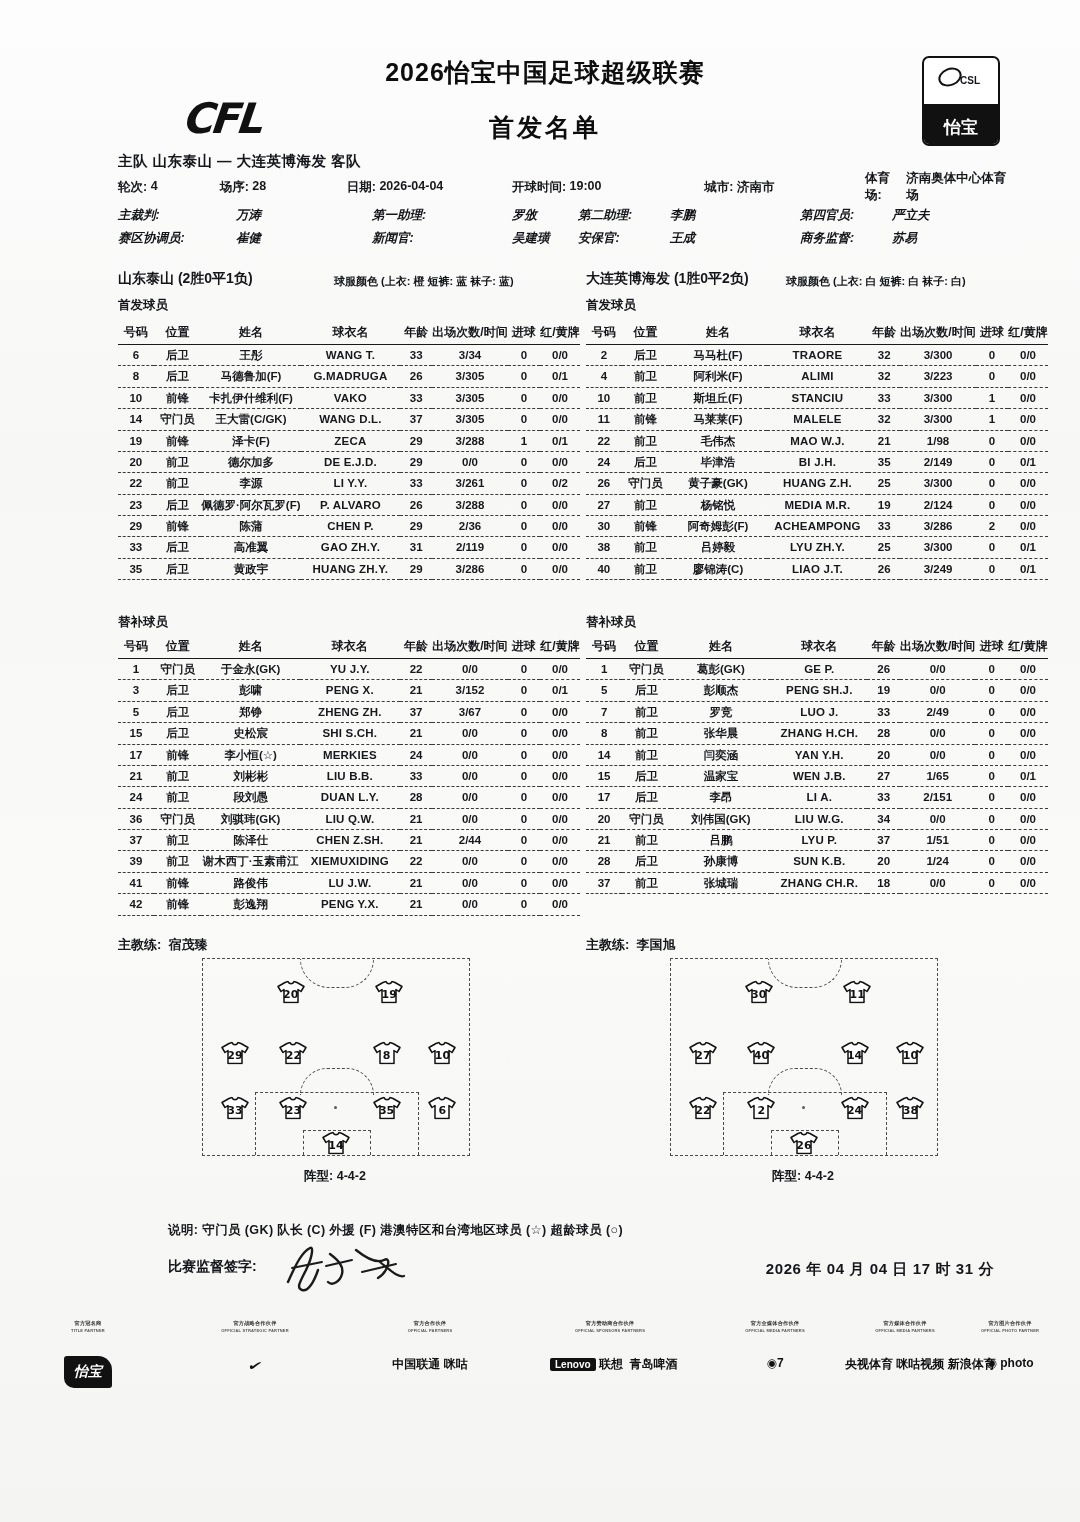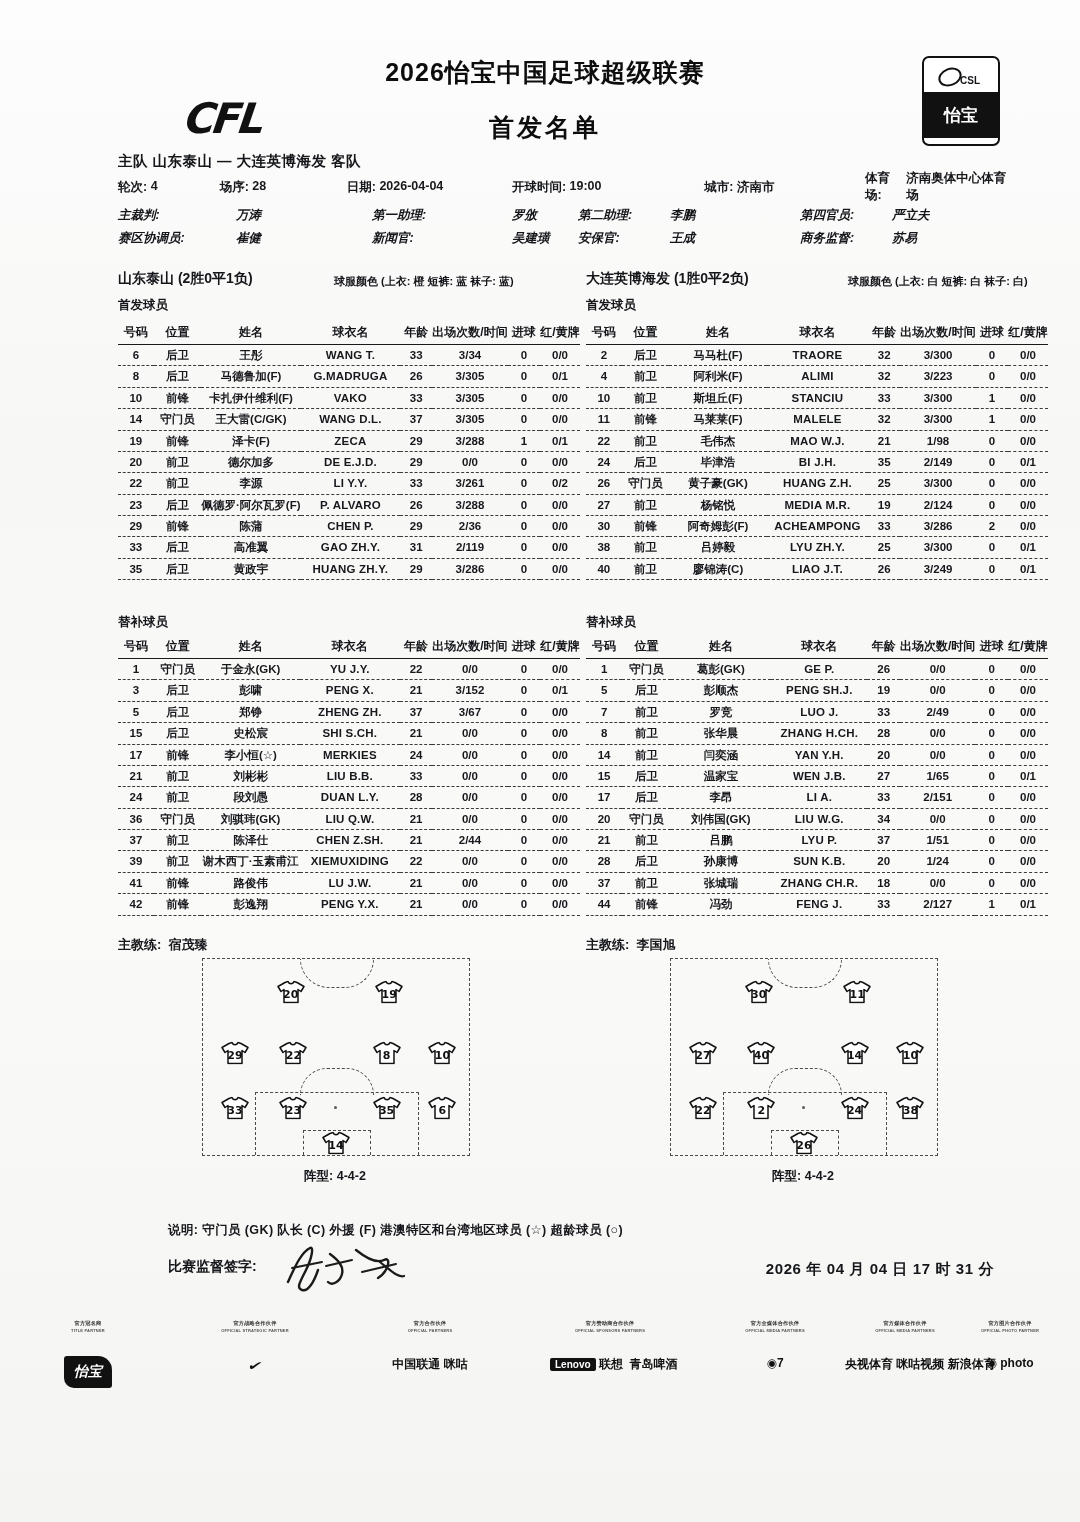--- a/index.html
+++ b/index.html
@@ -31,21 +31,21 @@
   }
   .title-wrap{position:absolute; left:330px; top:22px; width:430px; text-align:center;}
   .title1{font-size:25px; font-weight:bold; letter-spacing:1px; color:#0d0d0d;}
   .title2{font-size:25px; font-weight:bold; letter-spacing:3px; margin-top:22px; color:#0d0d0d;}
 
   .csl-badge{
     position:absolute; left:922px; top:22px; width:74px; height:86px;
     border:2px solid #111; border-radius:7px; background:#fff;
     overflow:hidden;
   }
-  .csl-badge .top{height:34px; position:relative;}
+  .csl-badge .top{height:46px; position:relative;}
   .csl-badge .oval{
     position:absolute; left:14px; top:10px; width:20px; height:14px;
     border:2px solid #111; border-radius:50%; transform:rotate(-22deg);
   }
   .csl-badge .csl-txt{position:absolute; left:36px; top:17px; font-size:10px; font-weight:bold;}
   .csl-badge .bot{
     height:46px; background:#111; color:#fff;
     display:flex; align-items:center; justify-content:center;
     font-size:17px; font-weight:bold;
   }
@@ -230,21 +230,21 @@
           <span>苏易</span>
         </div>
     </div>
   </div>
 
   <div class="teamhdr" style="left:118px; top:270px;">山东泰山 (2胜0平1负)</div>
   <div class="kit" style="left:334px; top:274px;">球服颜色 (上衣: 橙 短裤: 蓝 袜子: 蓝)</div>
   <div class="sectlbl" style="left:118px; top:297px;">首发球员</div>
 
   <div class="teamhdr" style="left:586px; top:270px;">大连英博海发 (1胜0平2负)</div>
-  <div class="kit" style="left:848px; top:274px;">球服颜色 (上衣: 白 短裤: 白 袜子: 白)</div>
+  <div class="kit" style="left:786px; top:274px;">球服颜色 (上衣: 白 短裤: 白 袜子: 白)</div>
   <div class="sectlbl" style="left:586px; top:297px;">首发球员</div>
 
   <table class="lineup" style="left:118px; top:322px;">
     <thead>
         <tr>
       <th class="c-num">号码</th>
       <th class="c-pos">位置</th>
       <th class="c-name">姓名</th>
       <th class="c-shirt">球衣名</th>
       <th class="c-age">年龄</th>
@@ -750,30 +750,20 @@
         </tr>
         <tr>
           <td class="c-num">37</td>
           <td class="c-pos">前卫</td>
           <td class="c-name">张城瑞</td>
           <td class="c-shirt shirt">ZHANG CH.R.</td>
           <td class="c-age">18</td>
           <td class="c-apps">0/0</td>
           <td class="c-goal">0</td>
           <td class="c-card">0/0</td>
-        </tr>
-        <tr>
-          <td class="c-num">44</td>
-          <td class="c-pos">前锋</td>
-          <td class="c-name">冯劲</td>
-          <td class="c-shirt shirt">FENG J.</td>
-          <td class="c-age">33</td>
-          <td class="c-apps">2/127</td>
-          <td class="c-goal">1</td>
-          <td class="c-card">0/1</td>
         </tr>
       </tbody>
   </table>
 
   <div class="coach" style="left:118px; top:936px;">
     <span>主教练:</span>&nbsp;&nbsp;<span>宿茂臻</span>
   </div>
   <div class="coach" style="left:586px; top:936px;">
     <span>主教练:</span>&nbsp;&nbsp;<span>李国旭</span>
   </div>

